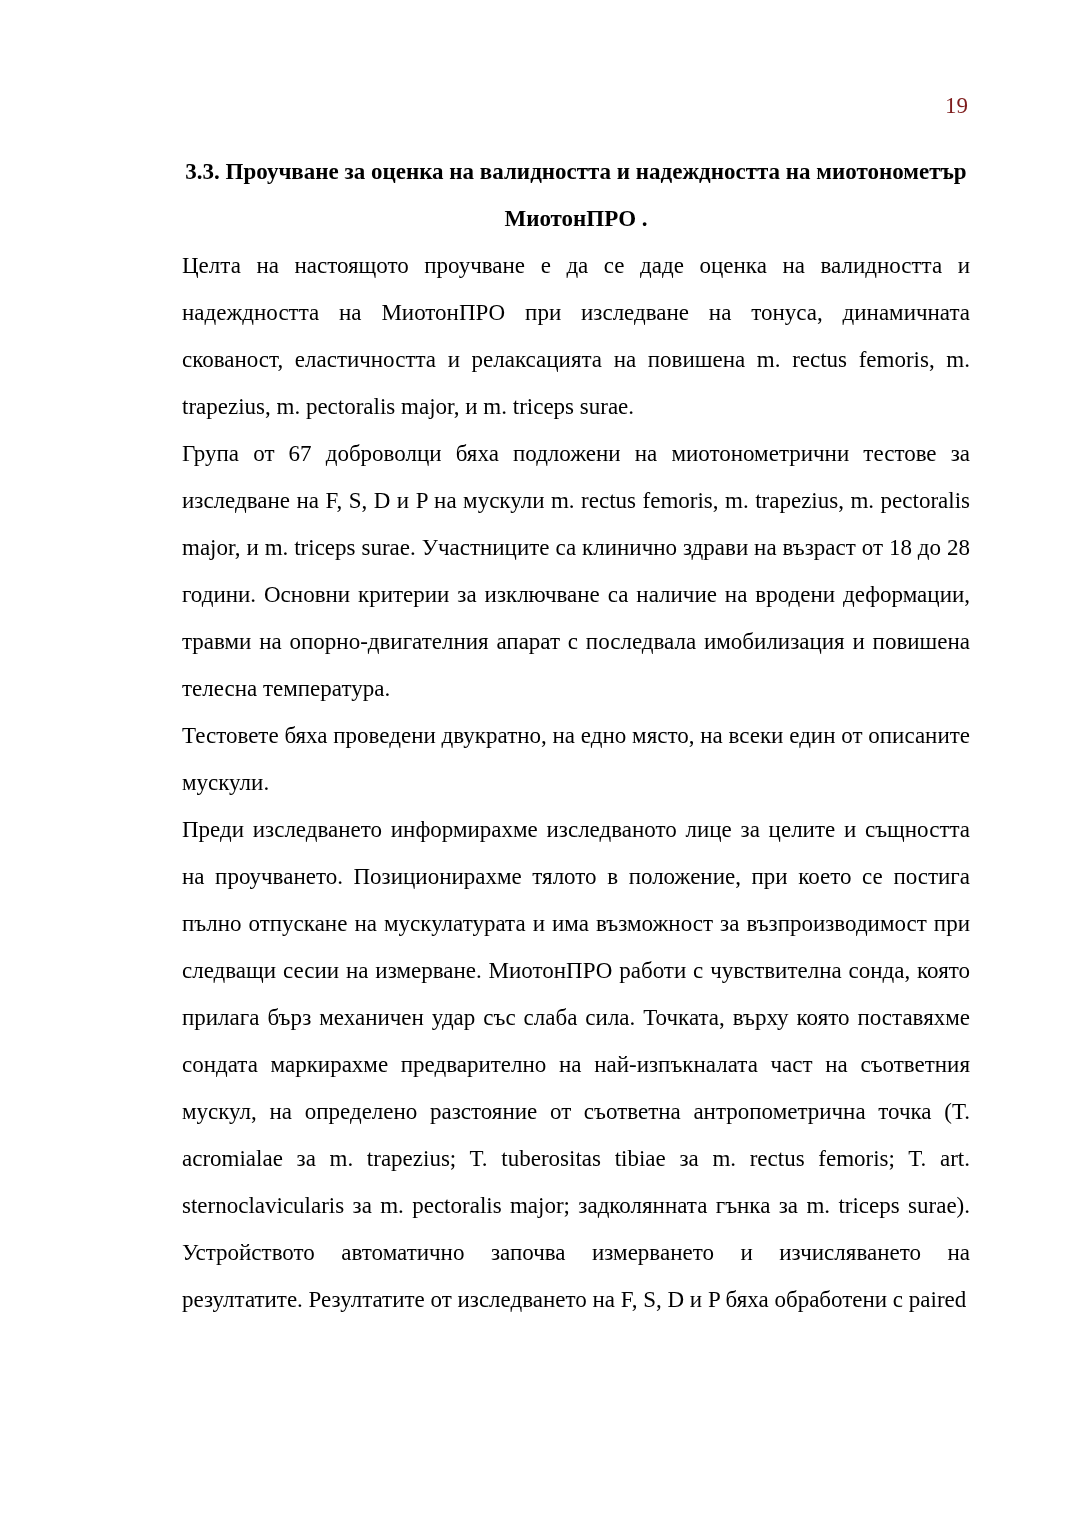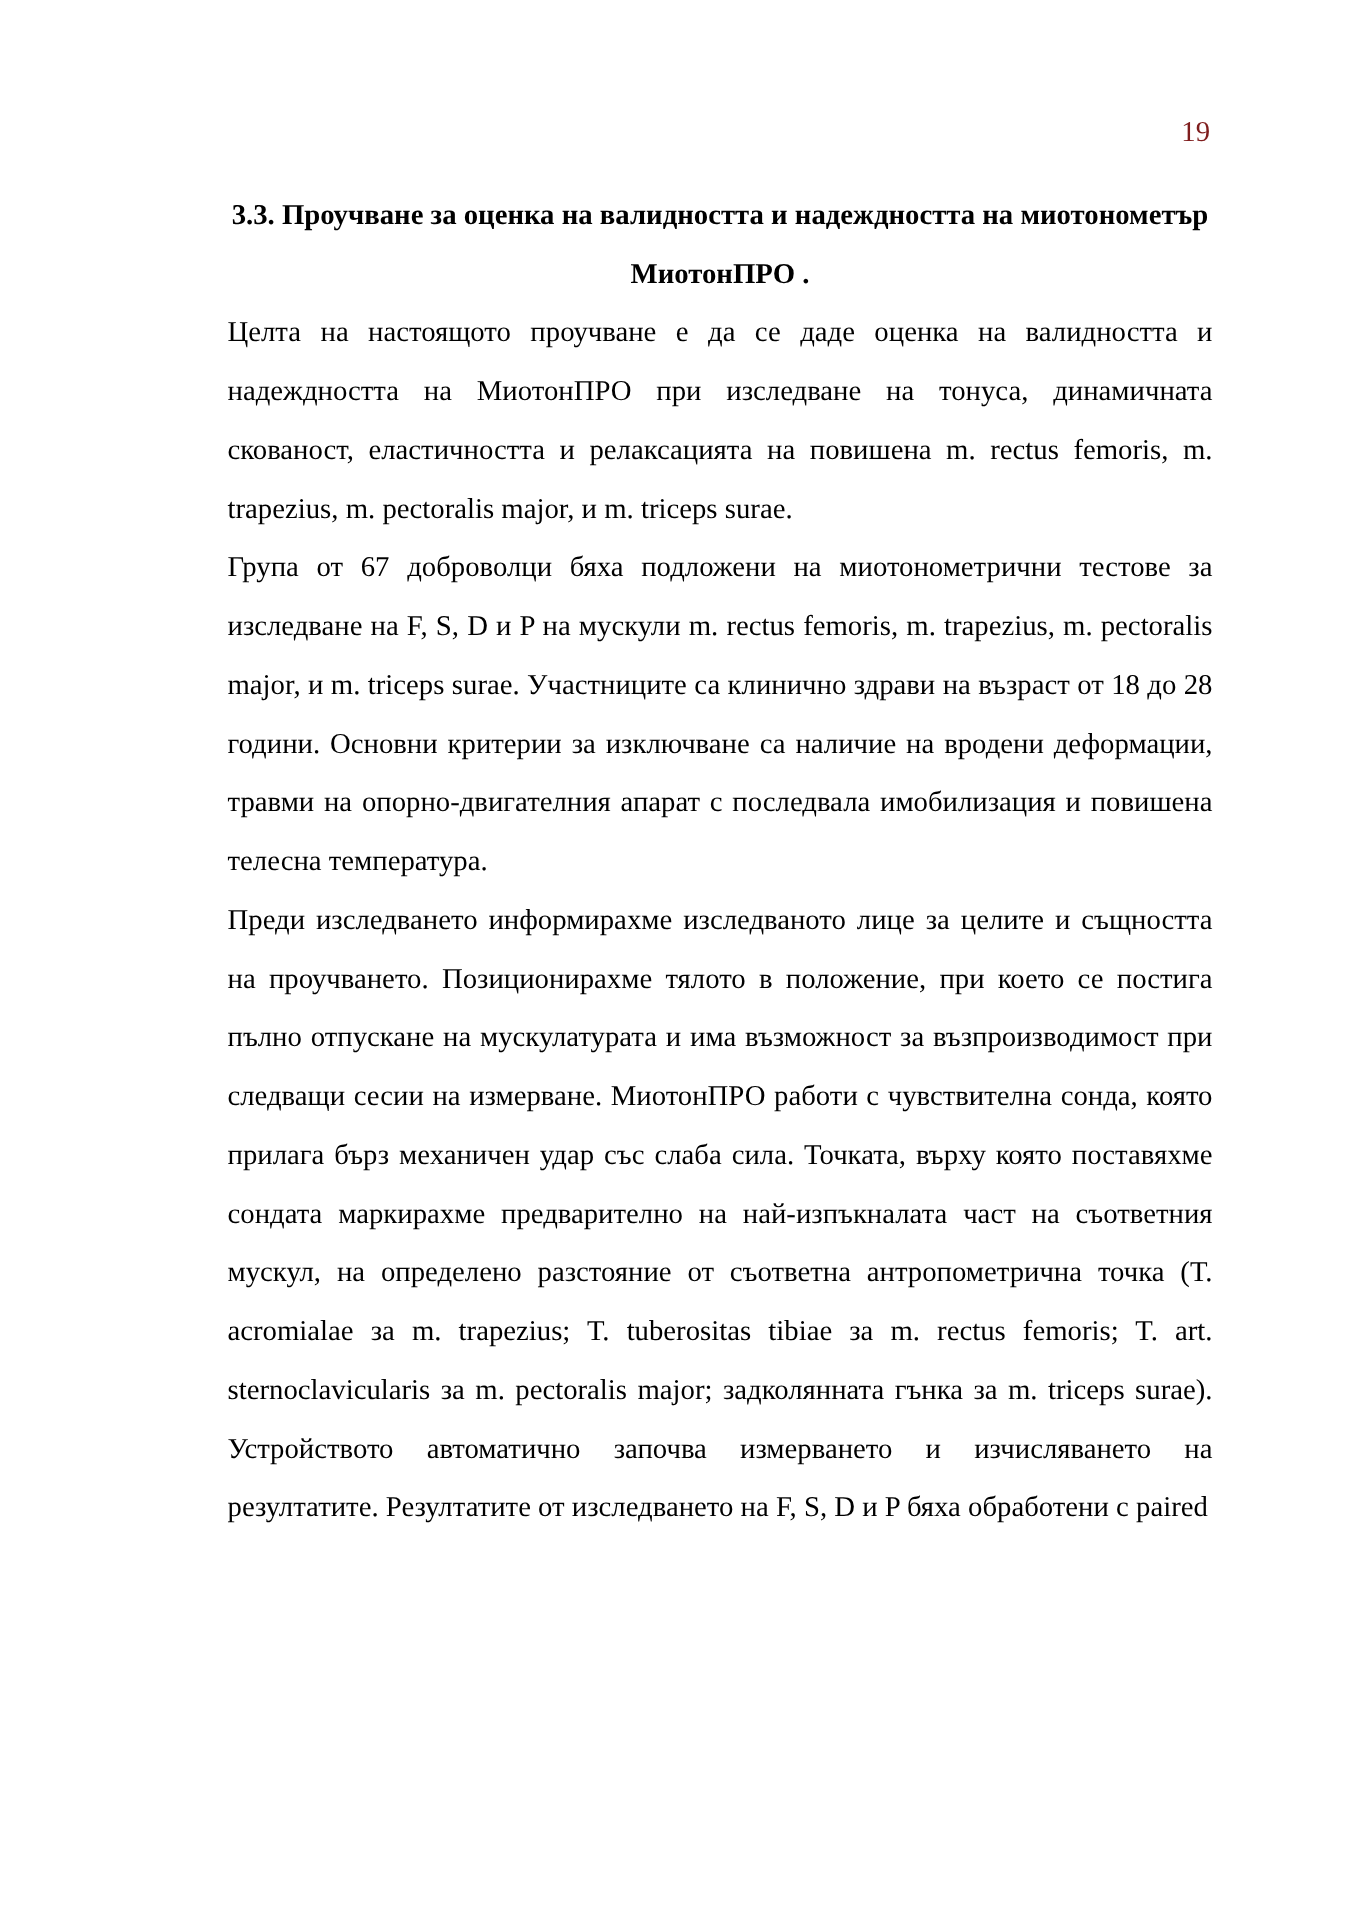--- a/index.html
+++ b/index.html
@@ -56,18 +56,19 @@
   <div class="page-number">19</div>
 
   <div class="content">
 
     <h1 class="heading">3.3. Проучване за оценка на валидността и надеждността на миотонометър МиотонПРО .</h1>
 
     <p class="body-para">Целта на настоящото проучване е да се даде оценка на валидността и надеждността на МиотонПРО при изследване на тонуса, динамичната скованост, еластичността и релаксацията на повишена m. rectus femoris, m. trapezius, m. pectoralis major, и m. triceps surae.</p>
 
     <p class="body-para">Група от 67 доброволци бяха подложени на миотонометрични тестове за изследване на F, S, D и P на мускули m. rectus femoris, m. trapezius, m. pectoralis major, и m. triceps surae. Участниците са клинично здрави на възраст от 18 до 28 години. Основни критерии за изключване са наличие на вродени деформации, травми на опорно-двигателния апарат с последвала имобилизация и повишена телесна температура.</p>
 
+    <p class="body-para">Тестовете бяха проведени двукратно, на едно място, на всеки един от описаните мускули.</p>
 
     <p class="body-para">Преди изследването информирахме изследваното лице за целите и същността на проучването. Позиционирахме тялото в положение, при което се постига пълно отпускане на мускулатурата и има възможност за възпроизводимост при следващи сесии на измерване. МиотонПРО работи с чувствителна сонда, която прилага бърз механичен удар със слаба сила. Точката, върху която поставяхме сондата маркирахме предварително на най-изпъкналата част на съответния мускул, на определено разстояние от съответна антропометрична точка (T. acromialae за m. trapezius; T. tuberositas tibiae за m. rectus femoris; T. art. sternoclavicularis за m. pectoralis major; задколянната гънка за m. triceps surae). Устройството автоматично започва измерването и изчисляването на резултатите. Резултатите от изследването на F, S, D и P бяха обработени с paired</p>
 
   </div>
 
 </div>
 
 </body></html>

